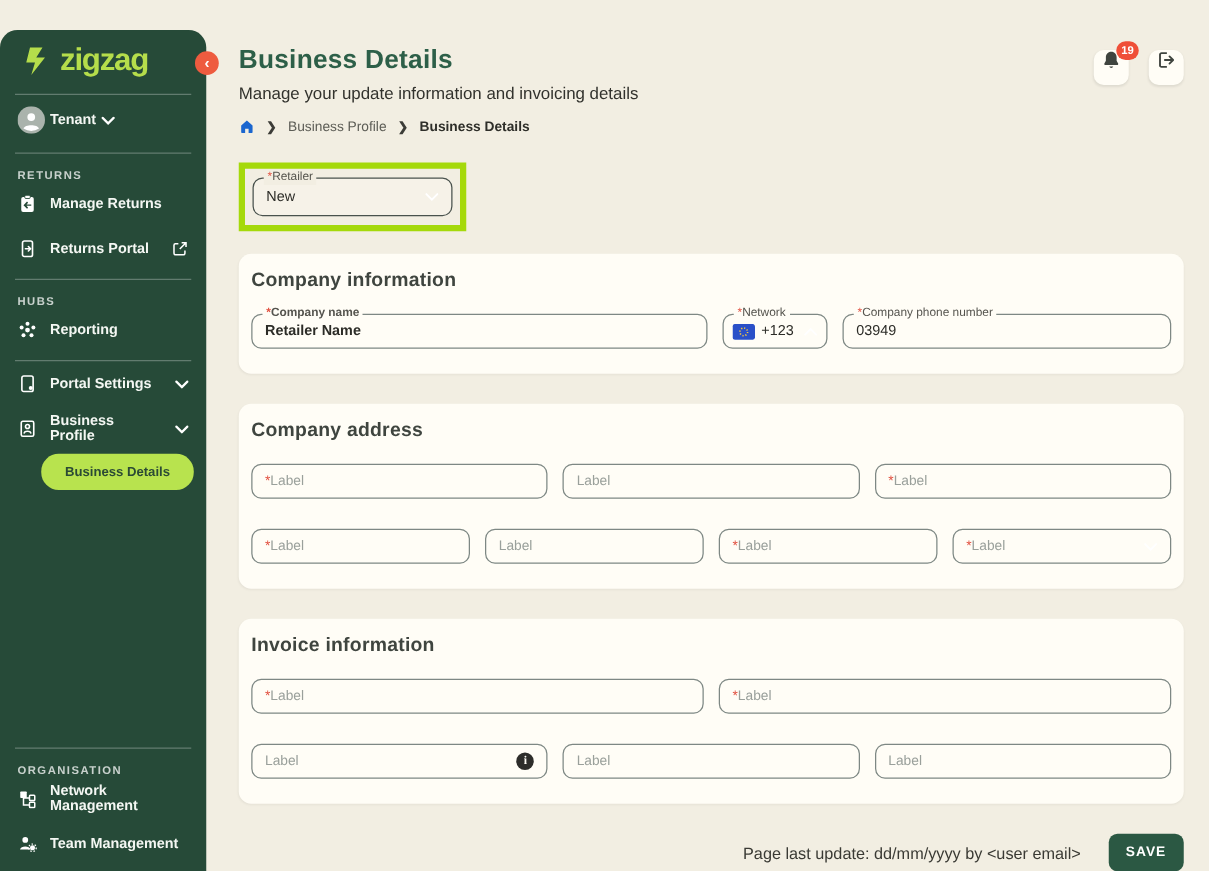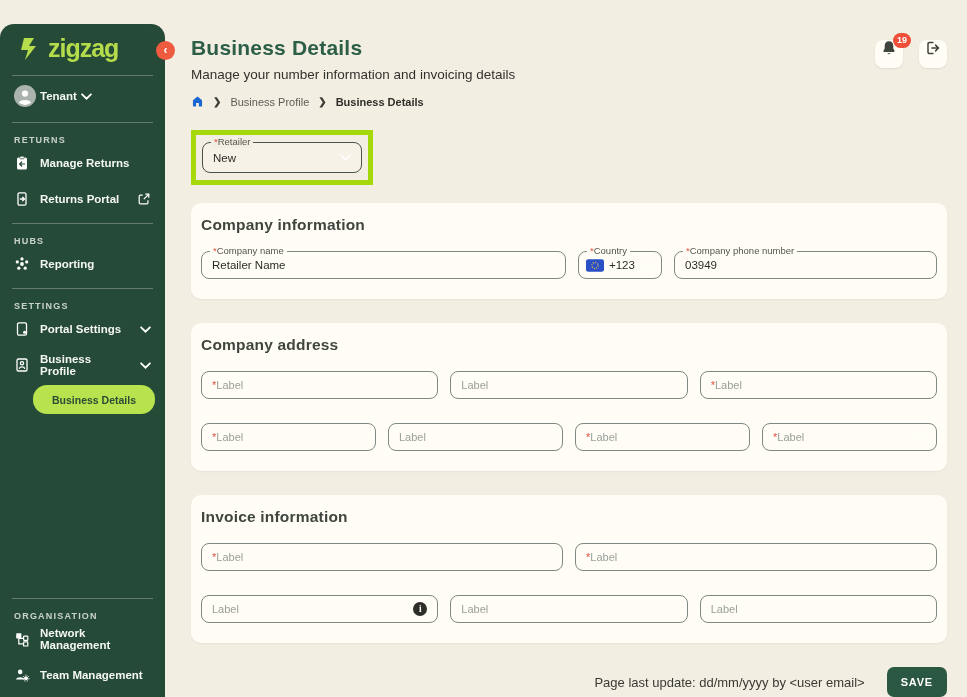--- a/index.html
+++ b/index.html
@@ -94,21 +94,21 @@
   
   .card {
     background:#fffdf6; border-radius:10px; padding:13px 10px 20px;
     box-shadow:0 1px 2px rgba(0,0,0,.05); margin-top:24px;
   }
   .card-first { margin-top:18px; }
   .card-title { font-size:15.5px; font-weight:600; color:#3f453f; letter-spacing:.2px; }
   .frow { display:flex; gap:12px; margin-top:17px; }
   .frow + .frow { margin-top:24px; }
   .grow { flex:1; }
-  .w-name { flex:0 0 365px; }
+  .w-name { flex:0 0 365px;font-weight:bold; }
   .w-country { flex:0 0 84px; padding:0 7px; gap:5px; cursor:pointer; }
   .flag { width:18px; height:13px; border-radius:2px; flex:0 0 18px; }
   .info-circle {
     margin-left:auto; width:14px; height:14px; border-radius:50%; background:#2d2d2a;
     color:#fffdf6; font-size:9.5px; font-weight:700; text-align:center; line-height:14px;
     font-family:"Liberation Serif", serif; cursor:pointer;
   }
 
   
   .footer-row { display:flex; align-items:center; justify-content:flex-end; gap:22px; margin-top:24px; }
@@ -186,21 +186,20 @@
           <circle cx="11.2" cy="12.2" r="1.6"></circle>
         <circle cx="4.8" cy="12.2" r="1.6"></circle>
           <circle cx="3.3" cy="5.9" r="1.6"></circle>
       </g>
     </svg>
     <span>Reporting</span>
   </div>
 
   <div class="sb-divider"></div>
 
-  <div class="sb-heading">SETTINGS</div>
 
   <div class="sb-item">
     <svg class="icon16" viewBox="0 0 16 16" fill="none" stroke="#fff" stroke-width="1.3">
       <rect x="3.5" y="1.8" width="9" height="12.4" rx="1.5"></rect>
       <circle cx="10.6" cy="11.3" r="1.6" fill="#fff" stroke="none"></circle>
     </svg>
     <span>Portal Settings</span>
     <span class="trail">
       <svg class="chev" viewBox="0 0 10 6">
           <path d="M1 1l4 4 4-4" stroke="#fff" stroke-width="1.6" fill="none" stroke-linecap="round"></path>
@@ -250,21 +249,21 @@
   </div>
 </aside>
 
 <button class="collapse-btn">‹</button>
 
 <main class="main">
 
   <div class="header-row">
     <div>
       <div class="page-title">Business Details</div>
-      <div class="page-subtitle">Manage your number information and invoicing details</div>
+      <div class="page-subtitle">Manage your update information and invoicing details</div>
       <div class="breadcrumb">
         <svg style="width:13px;height:13px" viewBox="0 0 16 16">
           <path d="M8 1.8 2.4 6.6V13.2a.8.8 0 0 0 .8.8h3.1V9.9h3.4V14h3.1a.8.8 0 0 0 .8-.8V6.6z" fill="#1b66cf"></path>
         </svg>
         <span class="crumb-sep">❯</span>
         <span class="crumb-link">Business Profile</span>
         <span class="crumb-sep">❯</span>
         <span class="crumb-current">Business Details</span>
       </div>
     </div>
@@ -298,21 +297,21 @@
   </div>
 
   <section class="card card-first">
     <div class="card-title">Company information</div>
     <div class="frow">
       <div class="field w-name">
         <span class="flabel"><span class="req">*</span><span>Company name</span></span>
         <span class="fvalue">Retailer Name</span>
       </div>
       <div class="field w-country">
-        <span class="flabel"><span class="req">*</span><span>Country</span></span>
+        <span class="flabel"><span class="req">*</span><span>Network</span></span>
         <svg class="flag" viewBox="0 0 20 14">
           <rect width="20" height="14" rx="2" fill="#2a50c8"></rect>
           <circle cx="10" cy="7" r="3.4" fill="none" stroke="#f7c83d" stroke-width="1.4" stroke-dasharray="1.1 1.55"></circle>
         </svg>
         <span class="fvalue">+123</span>
         <span class="chev-end">
           <svg class="chev" viewBox="0 0 10 6">
               <path d="M1 5l4-4 4 4" stroke="currentColor" stroke-width="1.4" fill="none" stroke-linecap="round"></path>
             </svg>
         </span>

